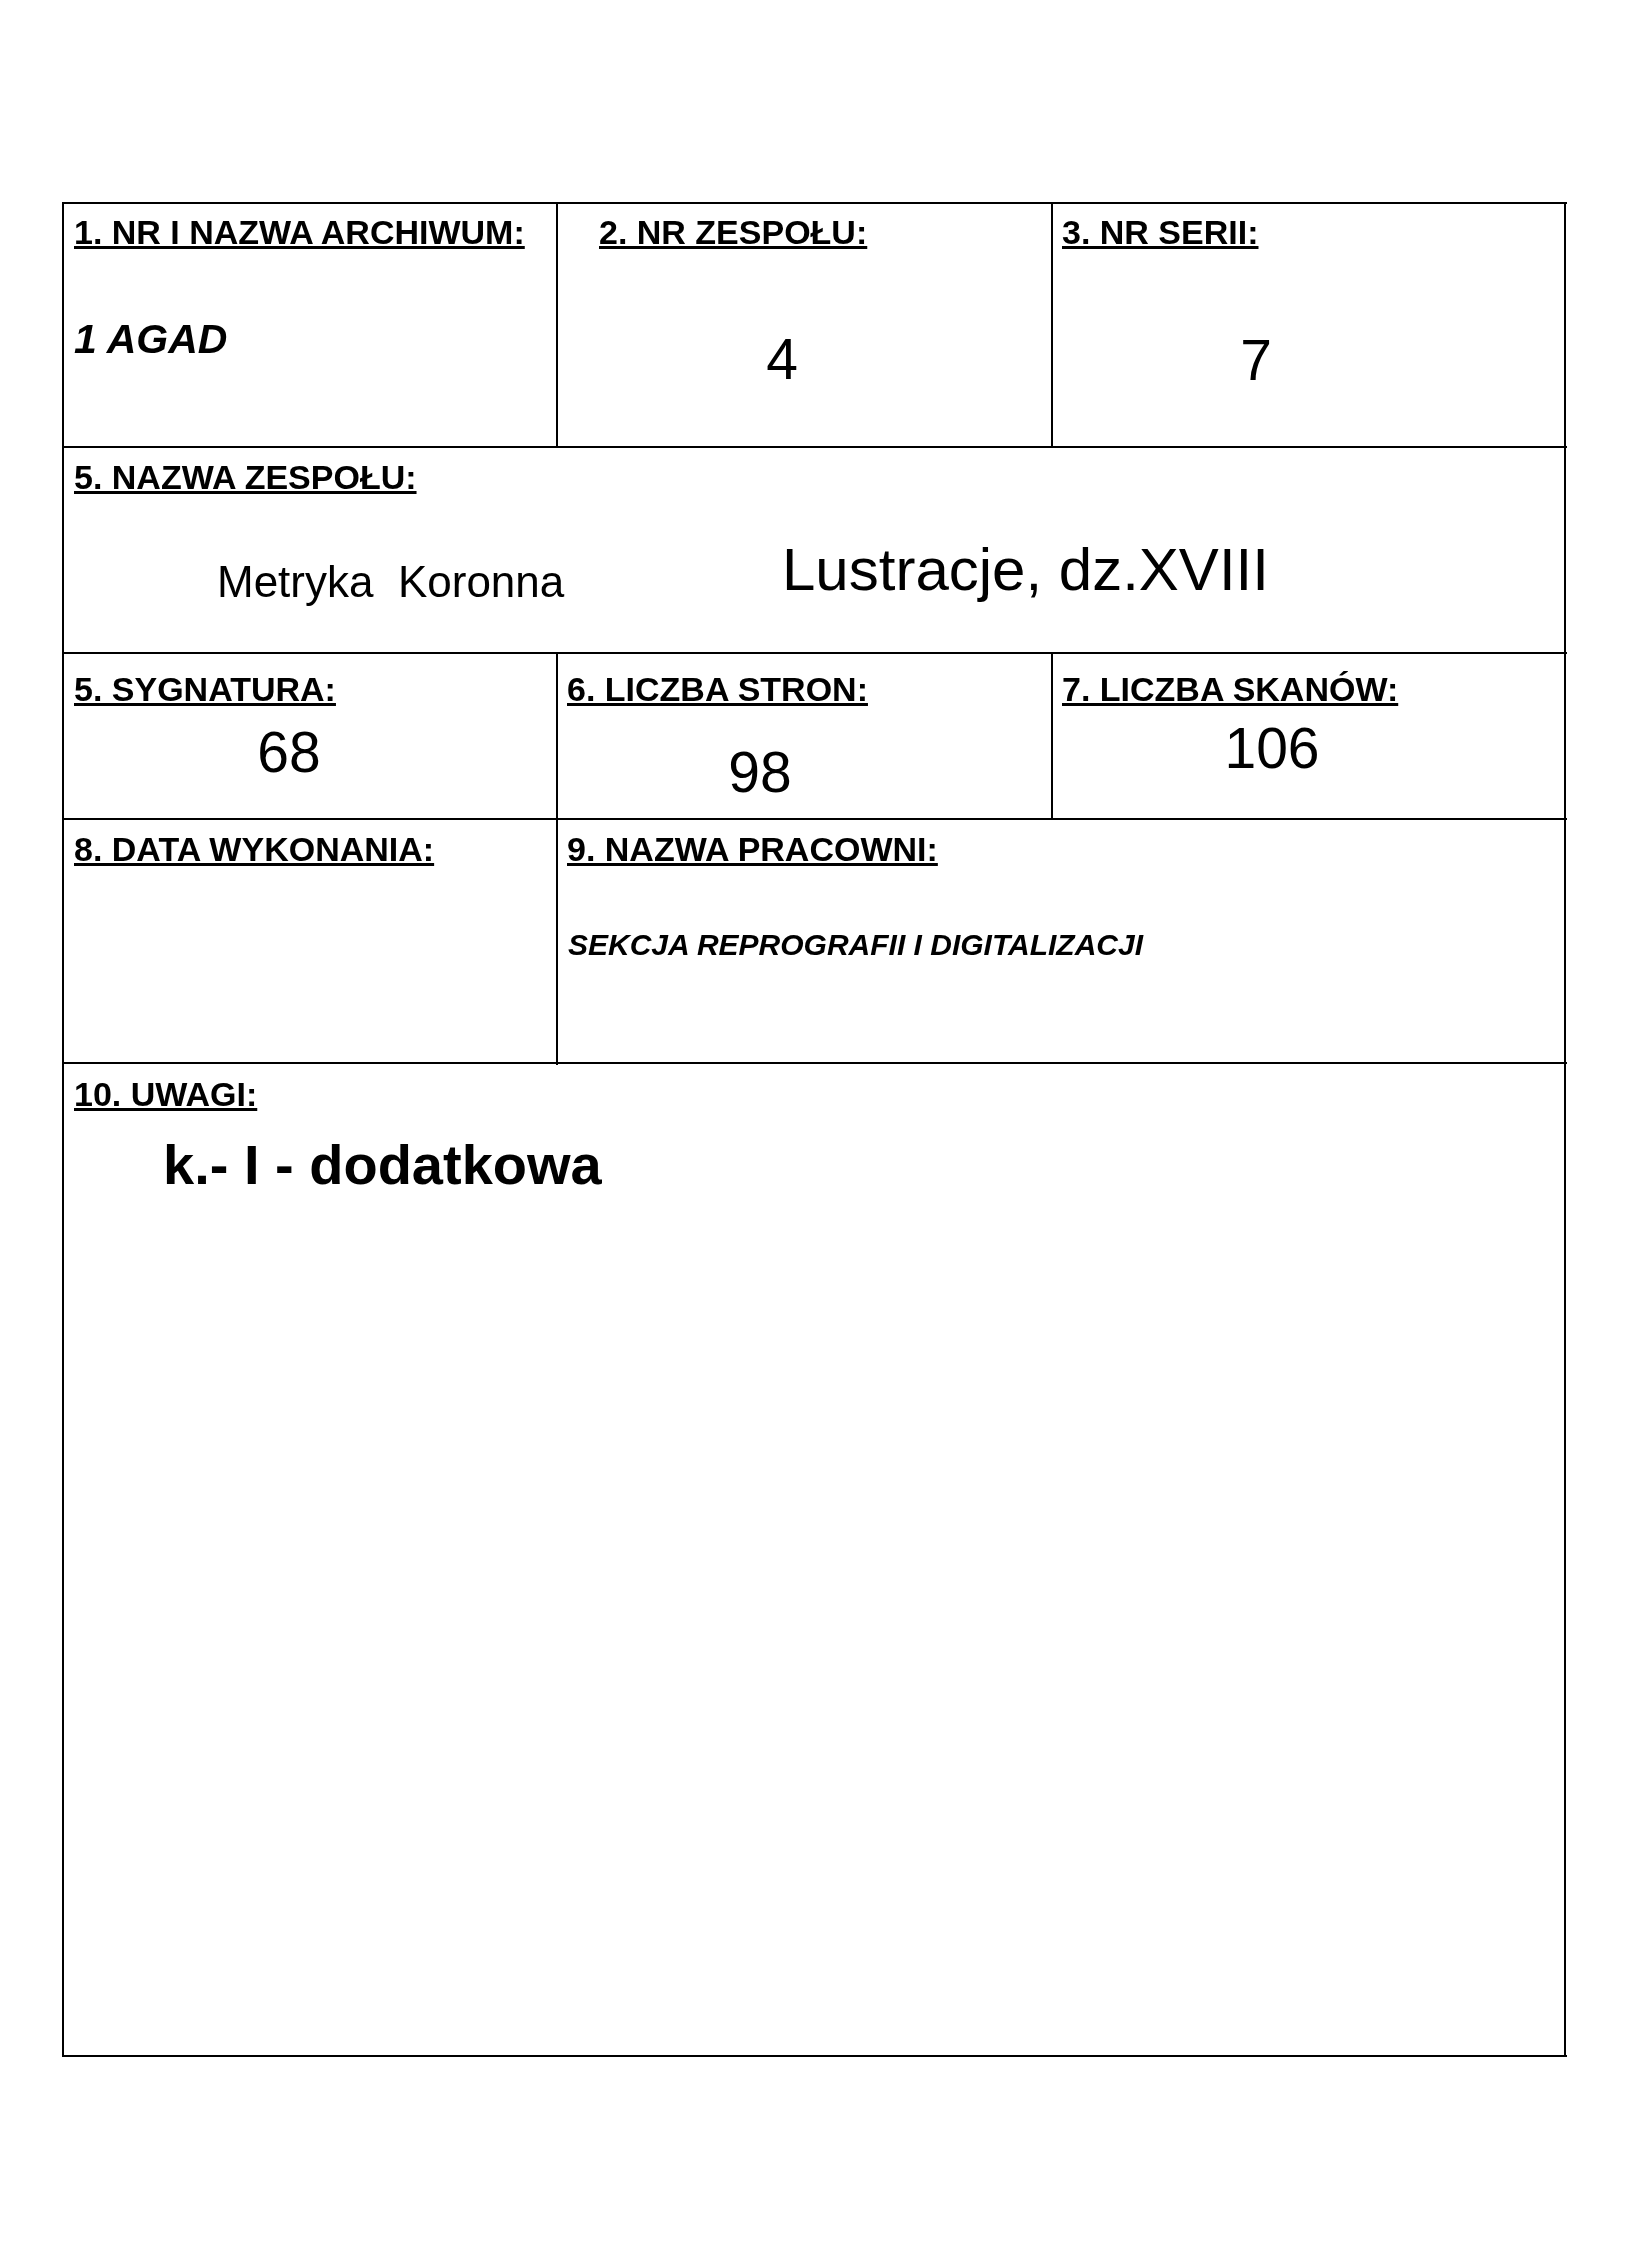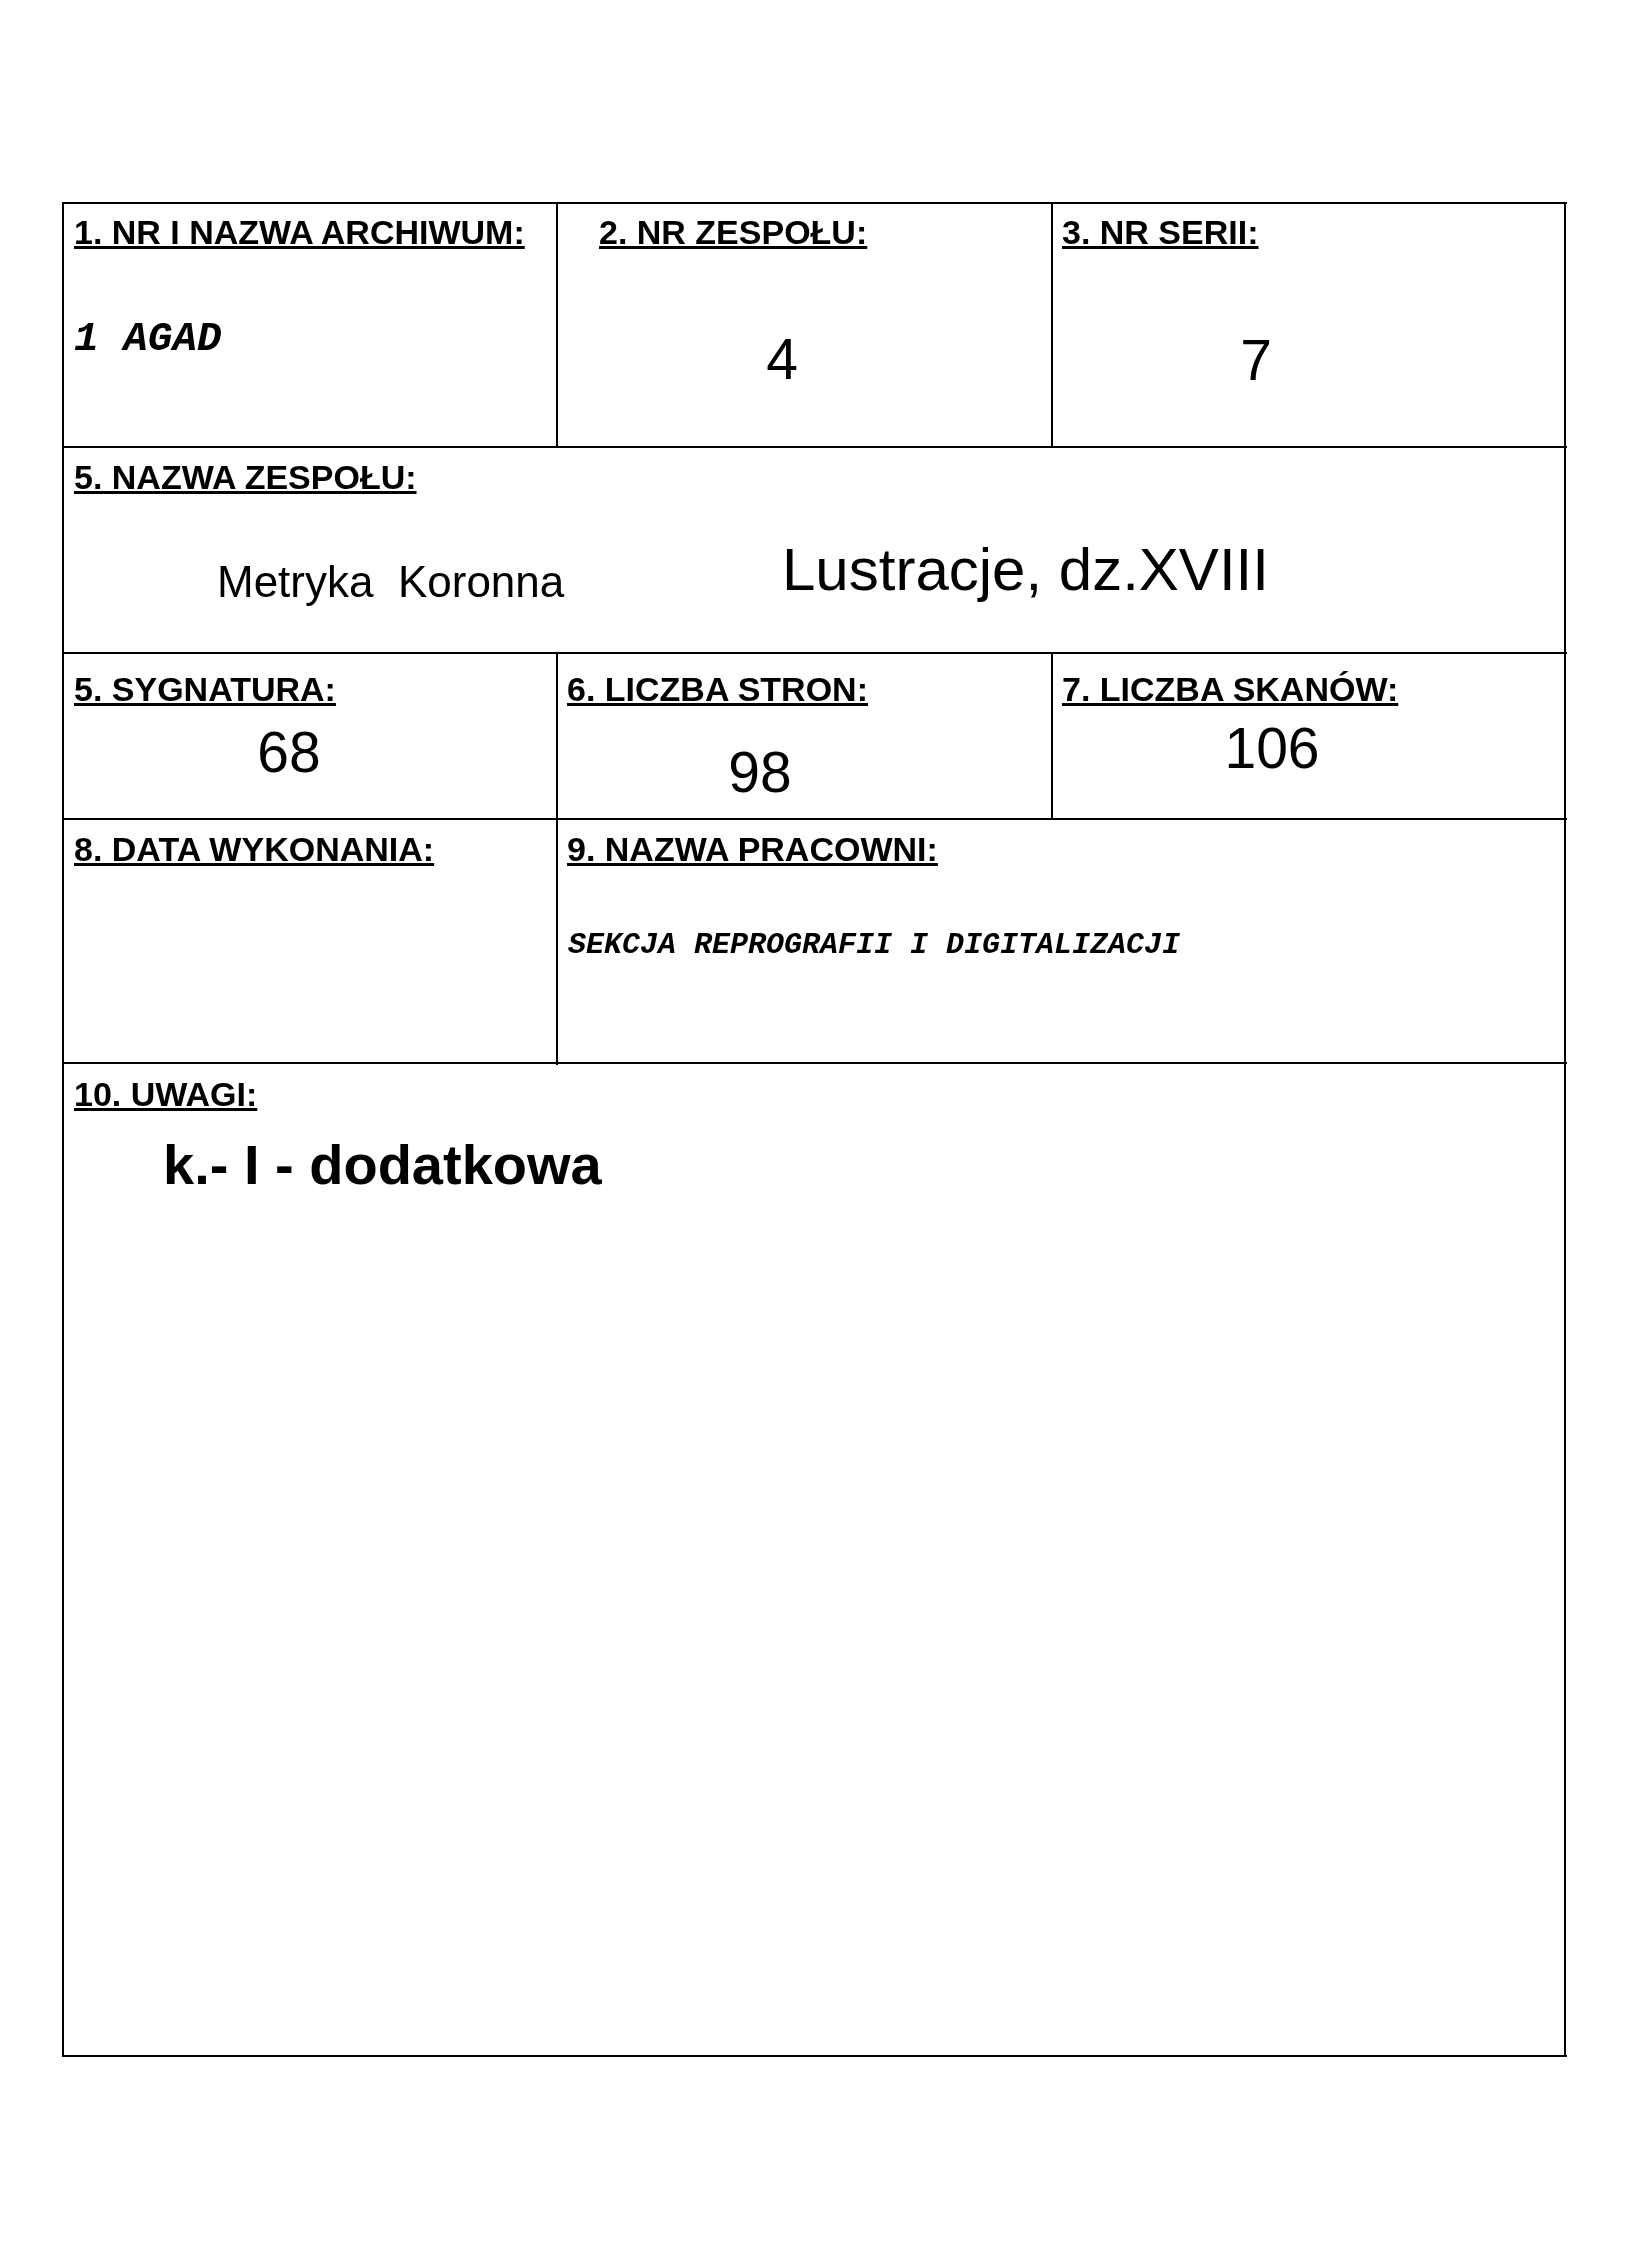--- a/index.html
+++ b/index.html
@@ -4,21 +4,21 @@
 <style>
   html, body { margin: 0; padding: 0; background: #ffffff; }
   body { width: 1628px; height: 2261px; position: relative; overflow: hidden; font-family: "Liberation Sans", sans-serif; color: #000; }
   .line { position: absolute; background: #000; }
   .h { height: 2.3px; }
   .v { width: 2.3px; }
   .t { position: absolute; line-height: 1; white-space: pre; margin: 0; }
   .label { font-size: 34px; font-weight: bold; text-decoration: underline; }
   .val-big { font-size: 57px; }
   .center { transform: translateX(-50%); }
-  .italic-bold { font-style: italic; font-weight: bold; font-family: Liberation Mono, monospace; }
+  .italic-bold { font-style: italic; font-weight: bold; }
 </style>
 </head>
 <body>
 
 <div>
 
   <div class="line h" style="left:62px; top:202px; width:1505px;"></div>
   <div class="line h" style="left:62px; top:2055px; width:1505px;"></div>
   <div class="line v" style="left:62px; top:202px; height:1855px;"></div>
   <div class="line v" style="left:1564px; top:202px; height:1855px;"></div>

